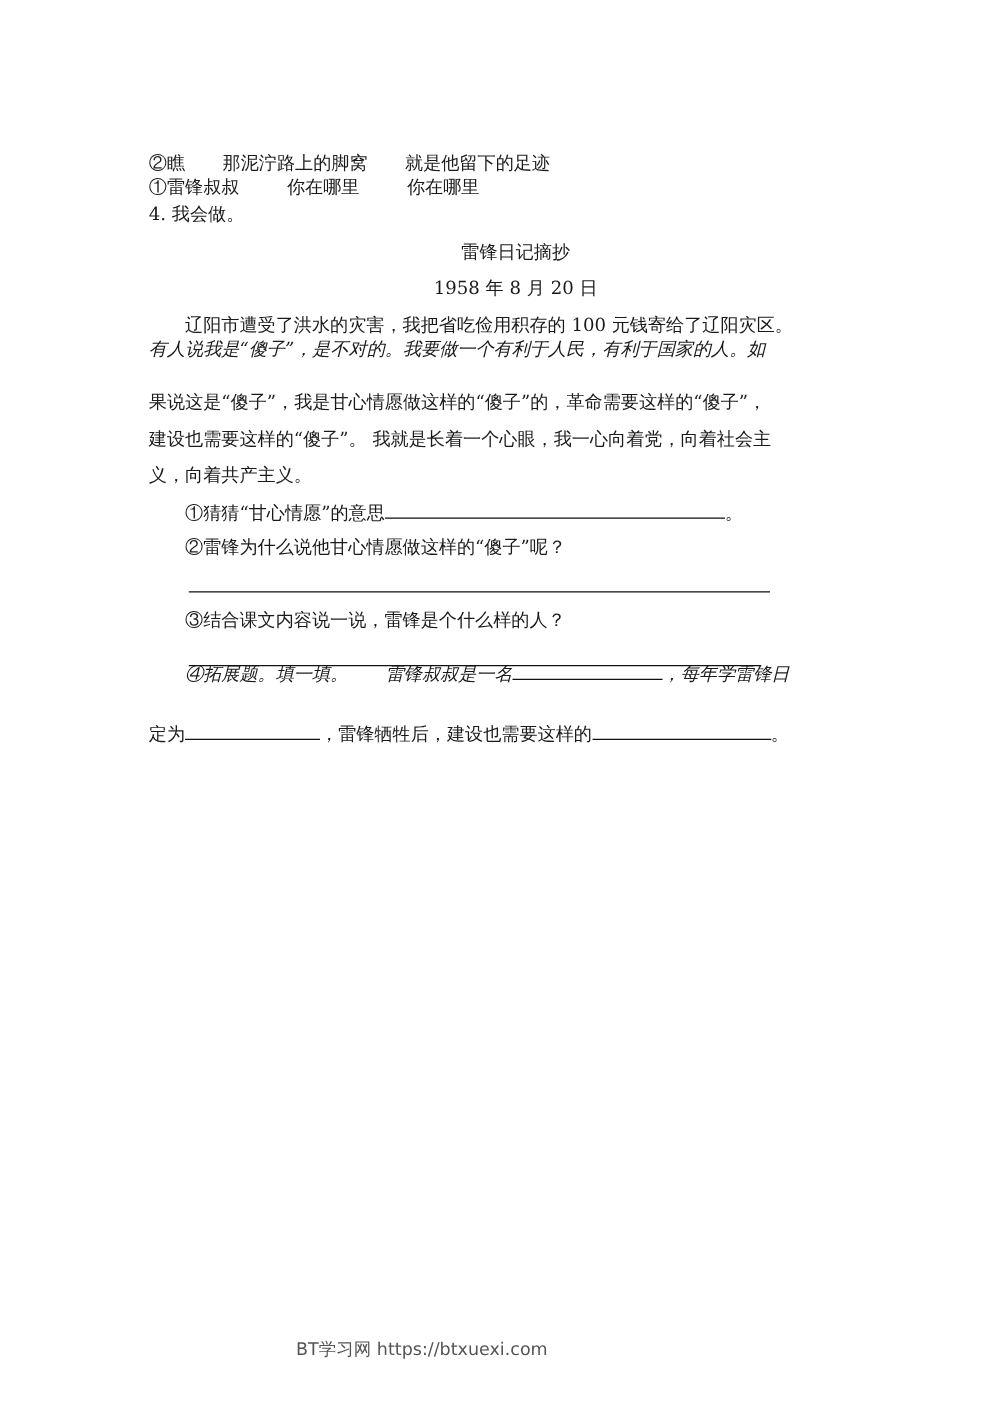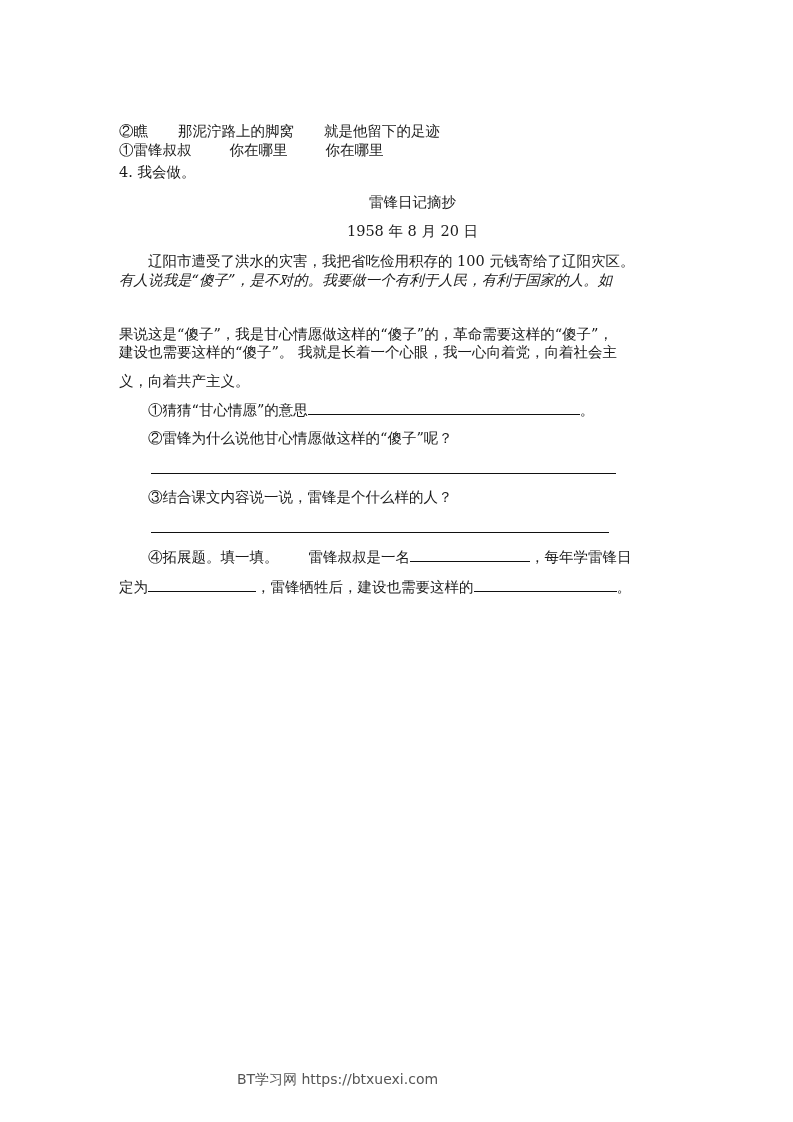--- a/index.html
+++ b/index.html
@@ -45,34 +45,34 @@
   <span>②瞧</span><span class="gap2"></span><span>那泥泞路上的脚窝</span><span class="gap2"></span><span>就是他留下的足迹</span>
 </div>
 
 <div class="line" style="left:119px; top:162px;">4. 我会做。</div>
 
 <div class="line center" style="top:192px;">雷锋日记摘抄</div>
 <div class="line center" style="top:221px;">1958 年 8 月 20 日</div>
 
 <div class="line" style="left:148px; top:251px;">辽阳市遭受了洪水的灾害，我把省吃俭用积存的 100 元钱寄给了辽阳灾区。</div>
 <div class="line" style="left:119px; top:270px;font-style:italic;">有人说我是“傻子”，是不对的。我要做一个有利于人民，有利于国家的人。如</div>
-<div class="line" style="left:119px; top:324px;">果说这是“傻子”，我是甘心情愿做这样的“傻子”的，革命需要这样的“傻子”，</div>
+<div class="line" style="left:119px; top:312px;">果说这是“傻子”，我是甘心情愿做这样的“傻子”的，革命需要这样的“傻子”，</div>
 <div class="line" style="left:119px; top:342px;">建设也需要这样的“傻子”。 我就是长着一个心眼，我一心向着党，向着社会主</div>
 <div class="line" style="left:119px; top:371px;">义，向着共产主义。</div>
 
 <div class="line" style="left:148px; top:399px;">
   <span>①猜猜“甘心情愿”的意思</span><span class="blank" style="width:272px;"></span><span>。</span>
 </div>
 
 <div class="line" style="left:148px; top:428px;">②雷锋为什么说他甘心情愿做这样的“傻子”呢？</div>
 <div class="blank-line" style="left:151px; top:473px; width:465px;"></div>
 
 <div class="line" style="left:148px; top:487px;">③结合课文内容说一说，雷锋是个什么样的人？</div>
 <div class="blank-line" style="left:151px; top:532px; width:458px;"></div>
 
-<div class="line" style="left:148px; top:546px;">
+<div class="line" style="left:148px; top:528px;font-style:italic;">
   <span>④拓展题。填一填。</span><span style="display:inline-block;width:30px;"></span><span>雷锋叔叔是一名</span><span class="blank" style="width:120px;"></span><span>，每年学雷锋日</span>
 </div>
 <div class="line" style="left:119px; top:576px;">
   <span>定为</span><span class="blank" style="width:108px;"></span><span>，雷锋牺牲后，建设也需要这样的</span><span class="blank" style="width:143px;"></span><span>。</span>
 </div>
 
 <div class="footer">BT学习网 https://btxuexi.com</div>
 
 </body></html>

